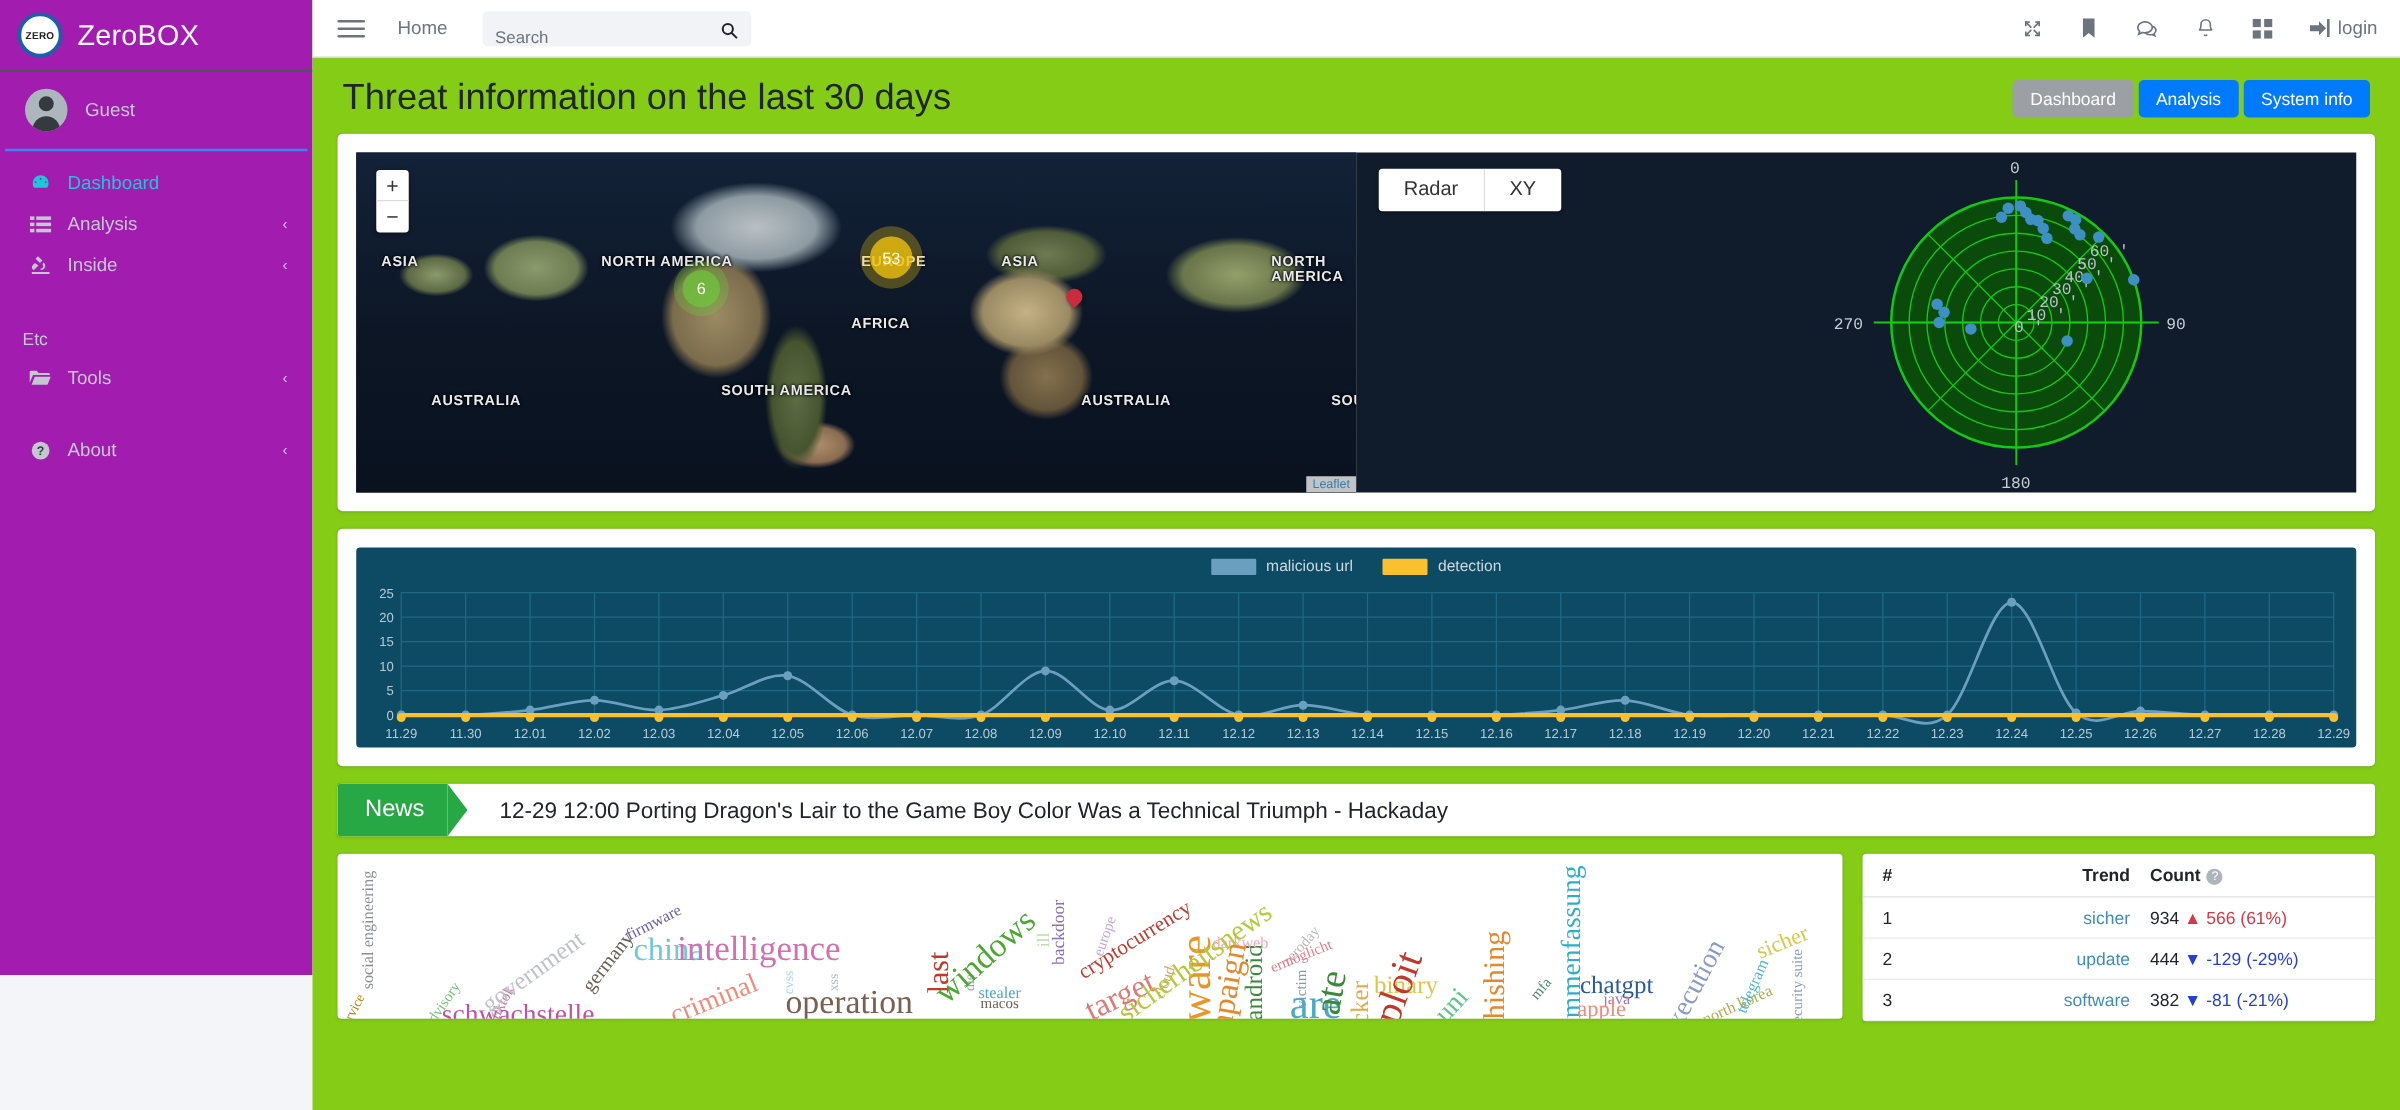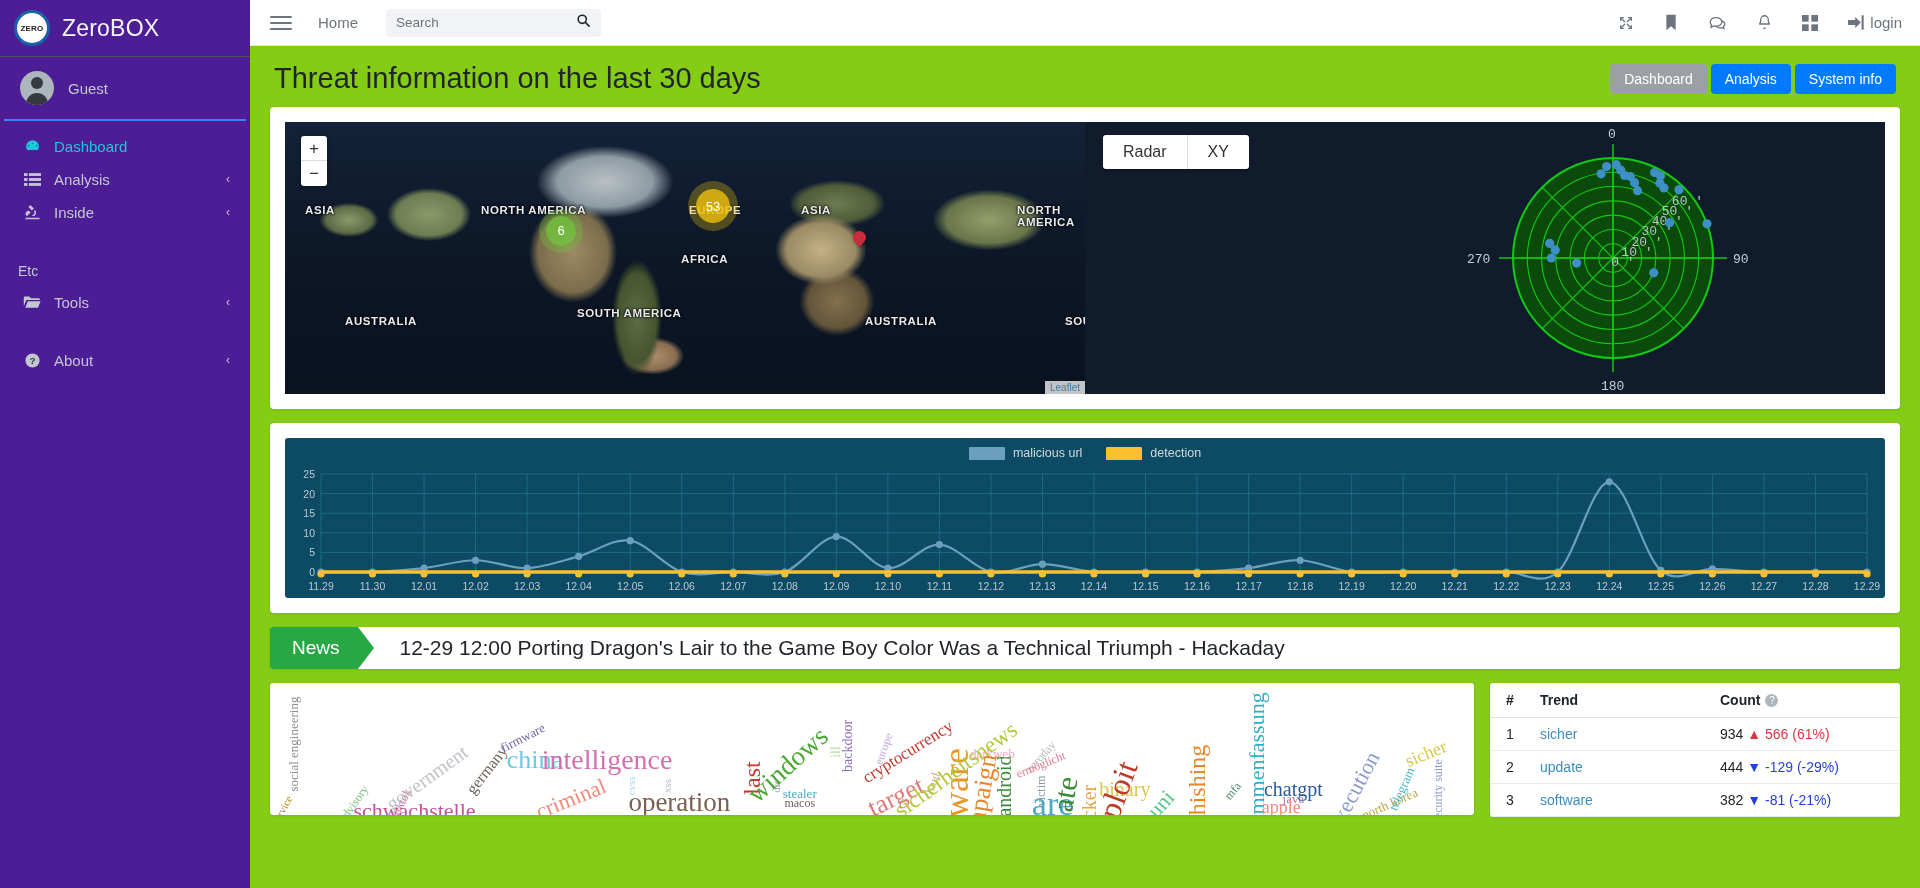--- a/index.html
+++ b/index.html
@@ -6,22 +6,22 @@
   html, body {
     width: 1920px; height: 888px;
     font-family: "Liberation Sans", sans-serif;
     background: #f4f5f9;
     overflow: hidden;
   }
   .app { display: flex; width: 1920px; height: 888px; }
 
   
   .sidebar {
-    width: 250px; min-width: 250px; height: 888px;
-    background: #4c1d95; color: #c2c7d0;
+    width: 250px; min-width: 250px; height: 780px;
+    background: #a21caf; color: #c2c7d0;
     display: flex; flex-direction: column;
   }
   .brand {
     height: 57px; display: flex; align-items: center; gap: 12px;
     padding: 0 14px; border-bottom: 1px solid #4b545c;
   }
   .brand-logo {
     width: 36px; height: 36px; border-radius: 50%;
     background: #ffffff; border: 3px solid #1b5faa;
     display: flex; align-items: center; justify-content: center;
@@ -65,21 +65,21 @@
 
   .topbar {
     height: 46px; background: #ffffff; display: flex; align-items: center;
     padding: 0 18px 0 20px; border-bottom: 1px solid #dee2e6; flex: none;
   }
   .hamburger { width: 22px; display: flex; flex-direction: column; gap: 4px; cursor: pointer; }
   .hamburger span { display: block; height: 2px; background: #6c757d; border-radius: 1px; }
   .top-link { margin-left: 26px; font-size: 15px; color: #6c757d; cursor: pointer; }
   .search-wrap {
     margin-left: 28px; width: 215px; height: 28px; background: #f2f3f7;
-    border-radius: 4px; display: flex; align-items: center; padding: 0 10px;
+    border-radius: 4px; display: flex; align-items: flex-end; padding: 0 10px;
   }
   .search-wrap input {
     border: none; background: transparent; outline: none; flex: 1;
     font-size: 13.5px; color: #495057; font-family: "Liberation Sans", sans-serif;
   }
   .search-wrap input::placeholder { color: #6c757d; }
   .top-right { margin-left: auto; display: flex; align-items: center; gap: 30px; }
   .top-icon { color: #6c757d; cursor: pointer; display: flex; align-items: center; }
   .login-btn { display: flex; align-items: center; gap: 6px; color: #6c757d; font-size: 15px; cursor: pointer; }
 
@@ -188,42 +188,42 @@
   }
   .news-badge {
     background: #28a745; color: #fff; font-size: 19px;
     display: flex; align-items: center; padding: 0 18px 0 22px; position: relative;
   }
   .news-badge::after {
     content: ""; position: absolute; right: -16px; top: 0;
     border-top: 21px solid transparent; border-bottom: 21px solid transparent;
     border-left: 16px solid #28a745;
   }
-  .news-text { display: flex; align-items: center; padding-left: 42px; font-size: 21px; color: #212529; }
+  .news-text { display: flex; align-items: center; padding-left: 42px; font-size: 18px; color: #212529; }
 
   
   .bottom-row { display: flex; gap: 16px; margin: 0 20px; align-items: flex-start; }
   .cloud-card {
     flex: 1; background: #fff; border-radius: 3px; height: 132px; overflow: hidden;
     position: relative; box-shadow: 0 0 1px rgba(0,0,0,.125), 0 1px 3px rgba(0,0,0,.08);
   }
   .table-card {
     width: 410px; background: #fff; border-radius: 3px; overflow: hidden;
     box-shadow: 0 0 1px rgba(0,0,0,.125), 0 1px 3px rgba(0,0,0,.08);
   }
   table { width: 100%; border-collapse: collapse; }
   thead th {
     text-align: left; font-size: 14px; color: #212529; font-weight: bold;
     padding: 9px 8px; border-bottom: 1px solid #dee2e6;
   }
   tbody td {
     font-size: 14px; padding: 8px; border-bottom: 1px solid #e9ecef; color: #212529;
   }
   .col-num { width: 42px; padding-left: 16px !important; }
-  .col-trend { width: 180px; }
+  .col-trend { width: 180px; text-align: right; }
   .trend-link { color: #3c8dbc; cursor: pointer; }
   .help-icon {
     display: inline-block; width: 13px; height: 13px; border-radius: 50%;
     background: #adb5bd; color: #fff; font-size: 10px; line-height: 13px;
     text-align: center; margin-left: 5px; vertical-align: 1px; font-weight: normal;
   }
   .up { color: #dc3545; }
   .down { color: #2540d8; }
   .cnt { color: #212529; }
   .wc-word { position: absolute; white-space: nowrap; transform-origin: center; }

